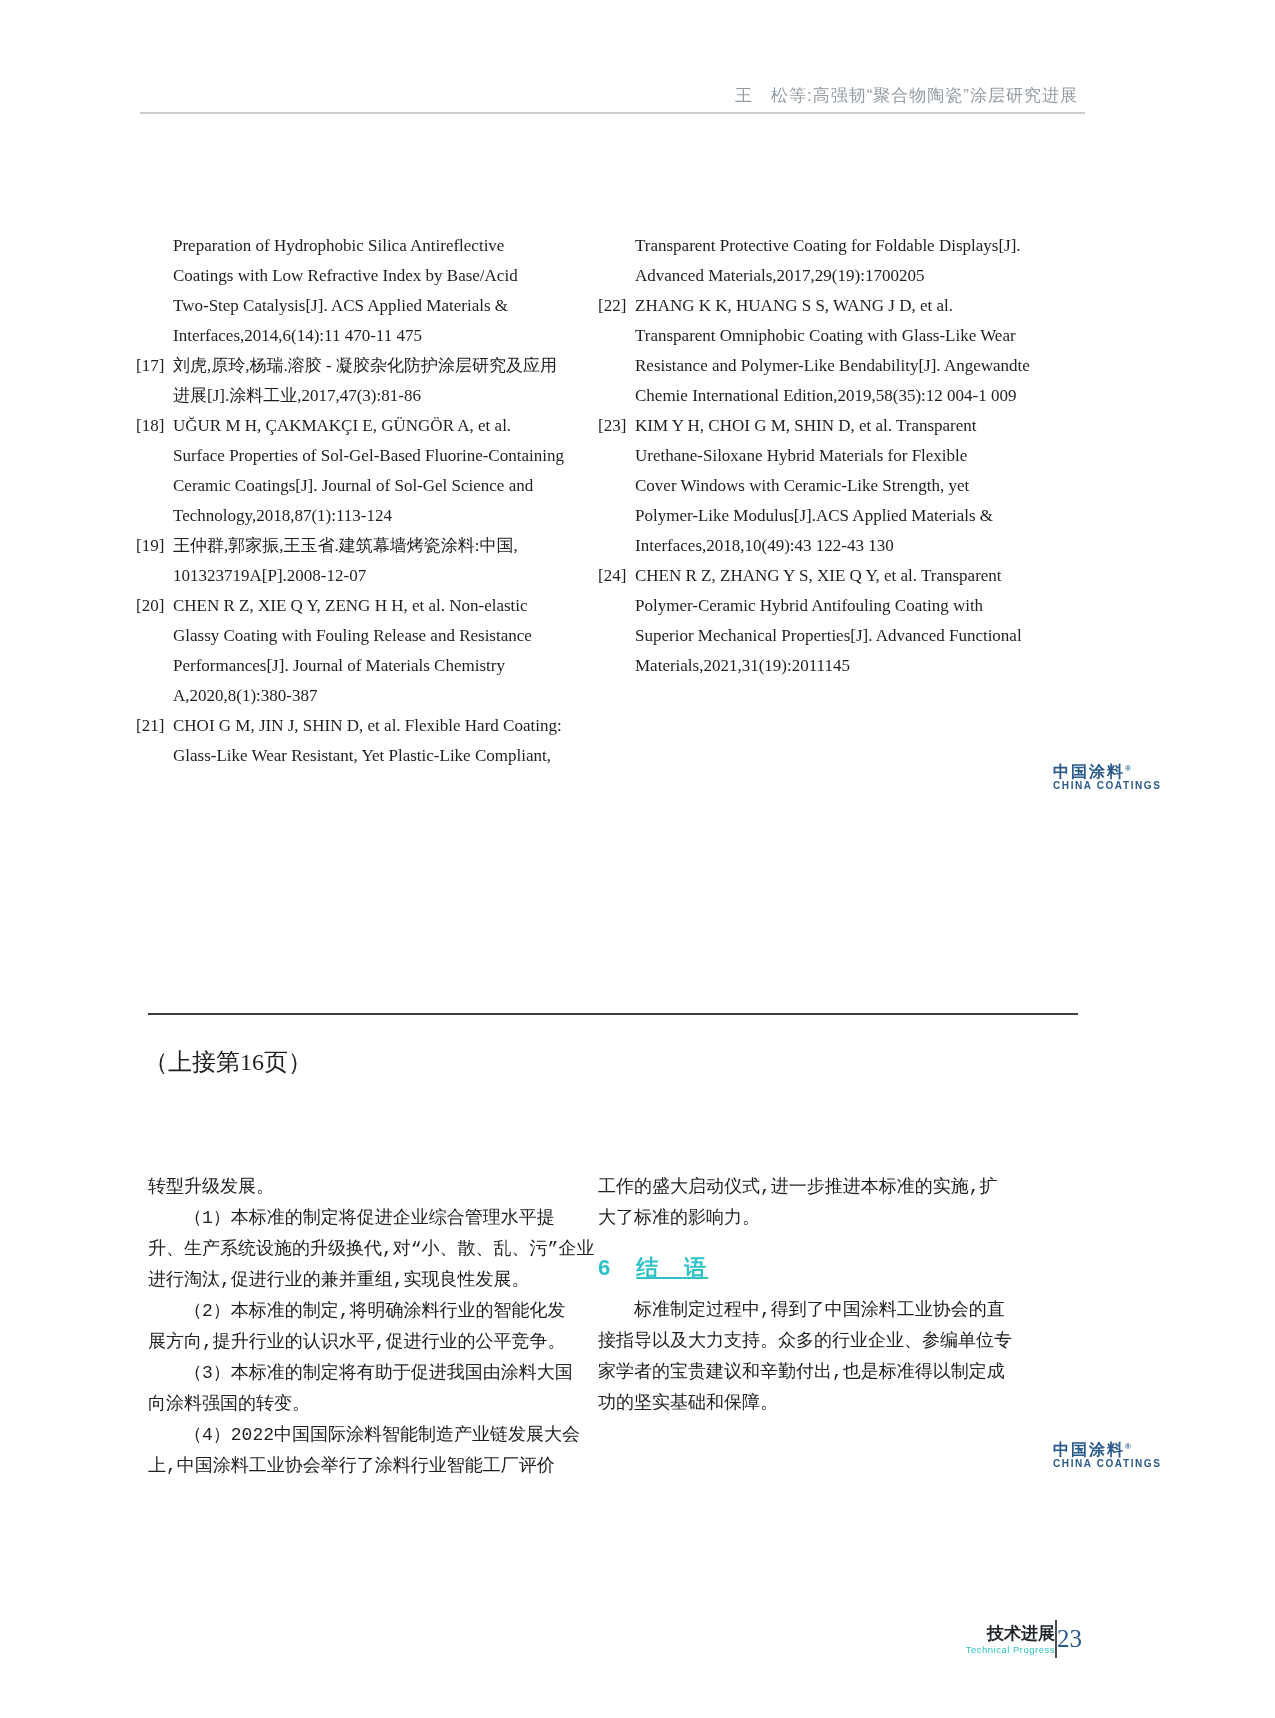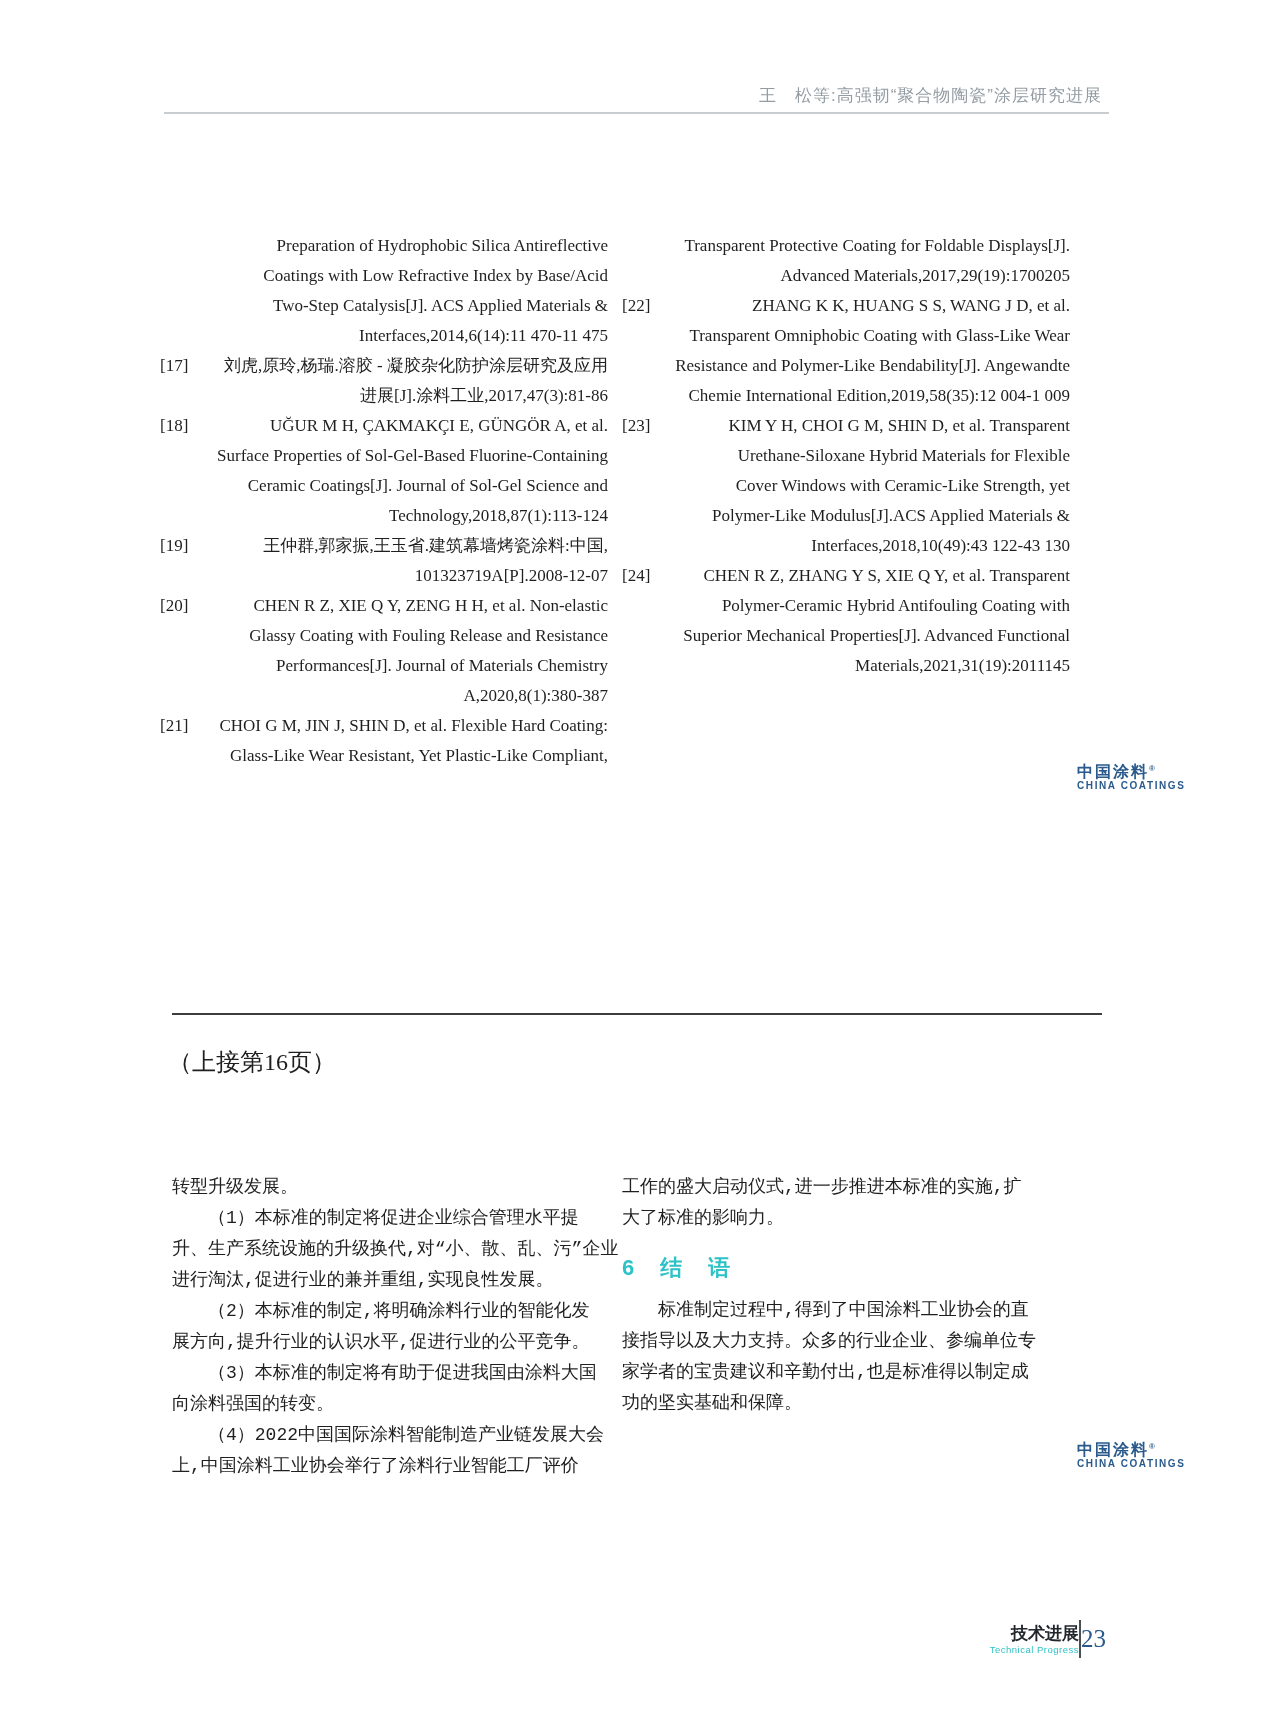--- a/index.html
+++ b/index.html
@@ -3,21 +3,20 @@
 <meta charset="utf-8">
 <style>
   html,body{margin:0;padding:0;background:#ffffff;}
   .page{
     position:relative;
     width:1225px;height:1718px;
     background:#fff;
     overflow:hidden;
     font-family:"Liberation Serif","DejaVu Serif",serif;
     color:var(--text,#1f1f1f);
-    margin-left:24px;
   }
   
   .running-head{
     position:absolute;top:84px;right:147px;
     font-family:"Liberation Sans","DejaVu Sans",sans-serif;
     font-size:17px;color:var(--header-gray,#939ca3);
     letter-spacing:1px;white-space:nowrap;
   }
   .head-rule{
     position:absolute;left:140px;right:140px;top:112px;height:2px;
@@ -25,21 +24,21 @@
   }
   
   .refs-col{position:absolute;top:231px;width:448px;}
   .refs-left{left:136px;}
   .refs-right{left:598px;}
   .ref-entry{position:relative;padding-left:37px;}
   .ref-num{
     position:absolute;left:0;top:0;line-height:30px;font-size:17px;
   }
   .ref-line{
-    font-size:17px;line-height:30px;white-space:nowrap;text-align:right;
+    font-size:17px;line-height:30px;white-space:nowrap;
   }
   
   .logo{position:absolute;width:130px;color:var(--logo-blue,#2a5a8c);}
   .logo-1{left:1053px;top:760px;}
   .logo-2{left:1053px;top:1438px;}
   .logo-cn{
     font-family:"Liberation Sans","DejaVu Sans",sans-serif;
     font-weight:bold;font-size:16px;letter-spacing:2px;line-height:18px;white-space:nowrap;
   }
   .logo-reg{font-size:8px;vertical-align:super;letter-spacing:0;}
@@ -63,21 +62,21 @@
   .body-line{
     font-size:18px;line-height:31px;white-space:nowrap;font-family:Liberation Mono, monospace;
   }
   .section-heading{
     margin:19px 0 12px 0;height:30px;
     font-family:"Liberation Sans","DejaVu Sans",sans-serif;
     font-weight:bold;font-size:22px;line-height:30px;
     color:var(--accent,#2ec2c6);white-space:nowrap;
   }
   .sh-num{margin-right:26px;}
-  .sh-title{letter-spacing:2px;}
+  .sh-title{letter-spacing:2px;text-decoration:underline;}
   
   .footer{
     position:absolute;right:143px;top:1620px;
     display:flex;align-items:center;
   }
   .footer-labels{text-align:right;}
   .footer-cn{
     font-family:"Liberation Sans","DejaVu Sans",sans-serif;
     font-weight:bold;font-size:17px;color:#20262b;line-height:21px;white-space:nowrap;
   }

